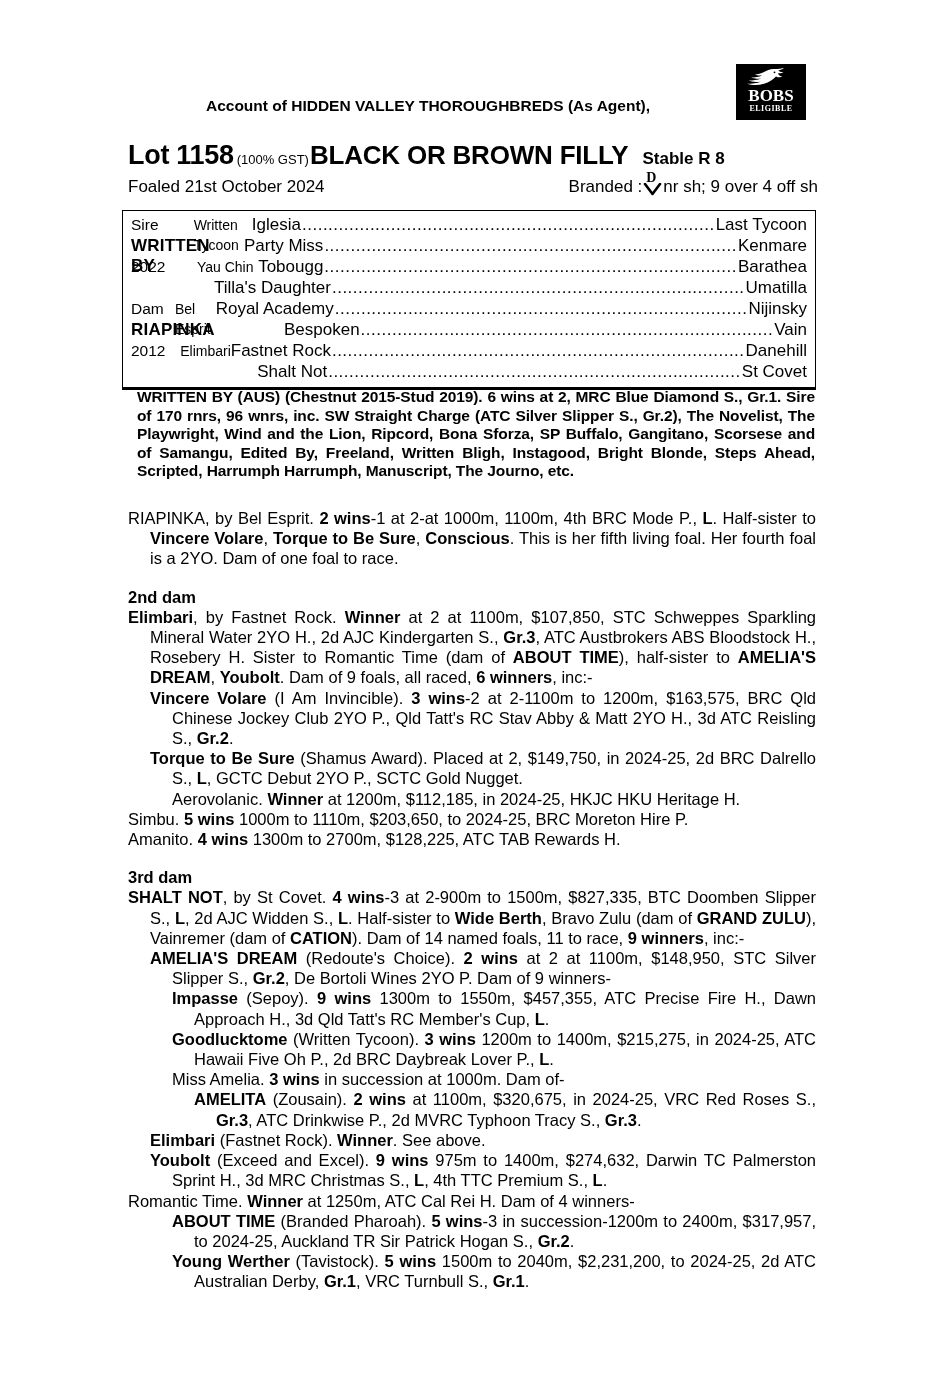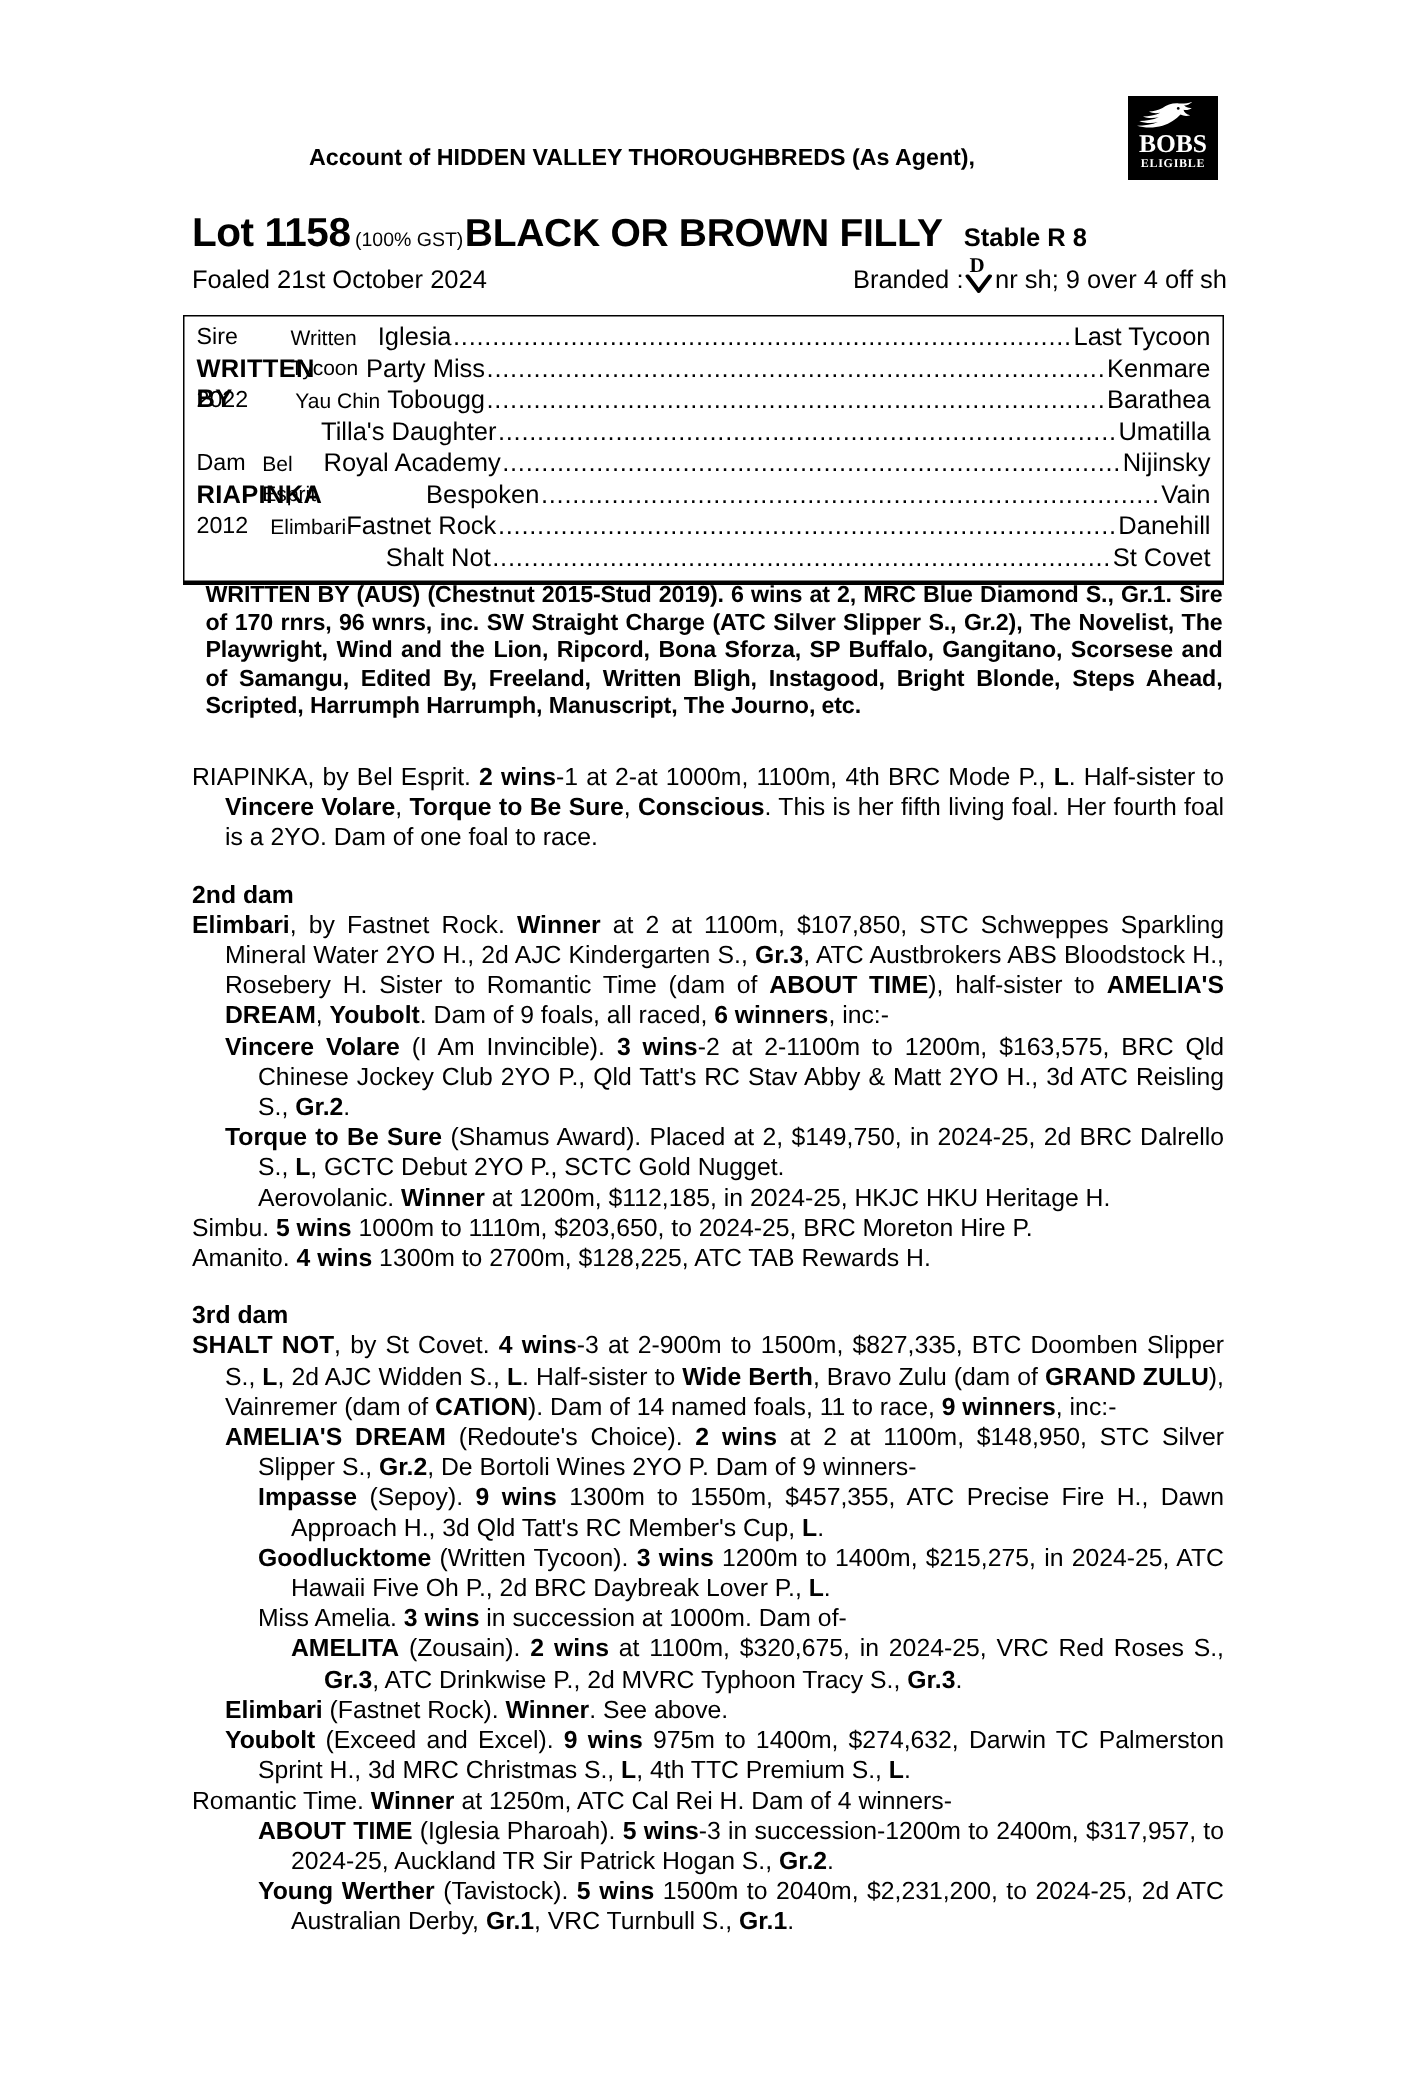--- a/index.html
+++ b/index.html
@@ -18,23 +18,23 @@
   .page {
     position: absolute;
     left: 0; top: 0;
     width: 938px;
     height: 1400px;
   }
 
   
   .bobs-logo {
     position: absolute;
-    left: 752px;
+    left: 736px;
     top: 64px;
-    width: 60px;
+    width: 70px;
     height: 56px;
     background: #000000;
     color: #ffffff;
     text-align: center;
     overflow: hidden;
   }
   .bobs-horse {
     display: block;
     margin: 4px auto 0 auto;
     width: 52px;
@@ -363,21 +363,21 @@
 
     <div class="p lvl2">
       <b>Youbolt</b><span> (Exceed and Excel). </span><b>9 wins</b><span> 975m to 1400m, $274,632, Darwin TC Palmerston Sprint H., 3d MRC Christmas S., </span><b>L</b><span>, 4th TTC Premium S., </span><b>L</b><span>.</span>
     </div>
 
     <div class="p lvl1 nojust">
       <span>Romantic Time.</span> <b>Winner</b><span> at 1250m, ATC Cal Rei H. Dam of 4 winners-</span>
     </div>
 
     <div class="p lvl3">
-      <b>ABOUT TIME</b><span> (Iglesia Pharoah). </span><b>5 wins</b><span>-3 in succession-1200m to 2400m, $317,957, to 2024-25, Auckland TR Sir Patrick Hogan S., </span><b>Gr.2</b><span>.</span>
+      <b>ABOUT TIME</b><span> (Branded Pharoah). </span><b>5 wins</b><span>-3 in succession-1200m to 2400m, $317,957, to 2024-25, Auckland TR Sir Patrick Hogan S., </span><b>Gr.2</b><span>.</span>
     </div>
 
     <div class="p lvl3">
       <b>Young Werther</b><span> (Tavistock). </span><b>5 wins</b><span> 1500m to 2040m, $2,231,200, to 2024-25, 2d ATC Australian Derby, </span><b>Gr.1</b><span>, VRC Turnbull S., </span><b>Gr.1</b><span>.</span>
     </div>
 
   </div>
 </div>
 
 </body></html>

